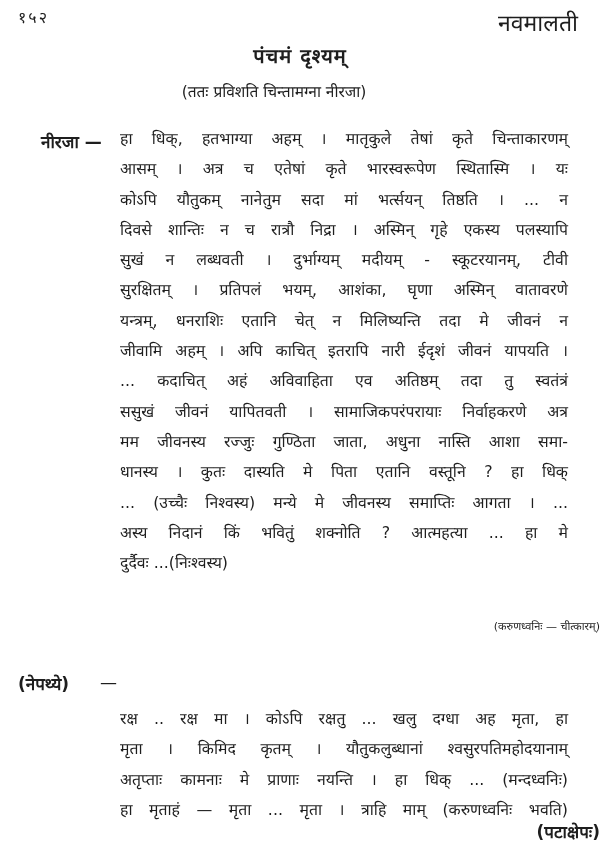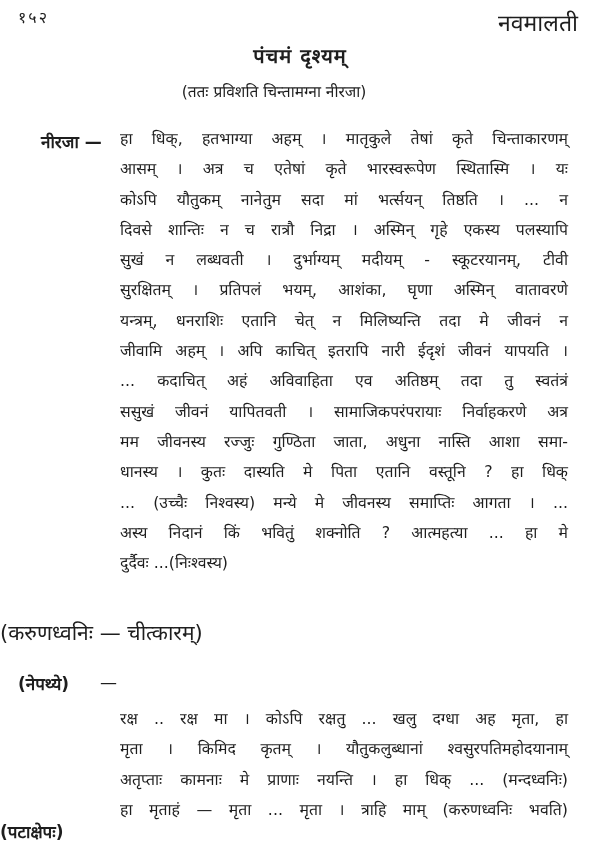--- a/index.html
+++ b/index.html
@@ -65,28 +65,28 @@
       text-align: justify;
       text-align-last: justify;
     }
     .speech .line.last {
       text-align-last: left;
     }
     .stage-direction-center {
       position: absolute;
       left: 0;
       width: 600px;
-      text-align: left;
-      font-size: 21px;
+      text-align: right;
+      font-size: 11px;
     }
     .curtain {
       position: absolute;
       left: 0;
       width: 600px;
-      text-align: left;
+      text-align: right;
       font-size: 17px;
       font-weight: bold;
     }
   </style>
 </head>
 <body>
 
 <div>
 
   <div class="page-number">१५२</div>

